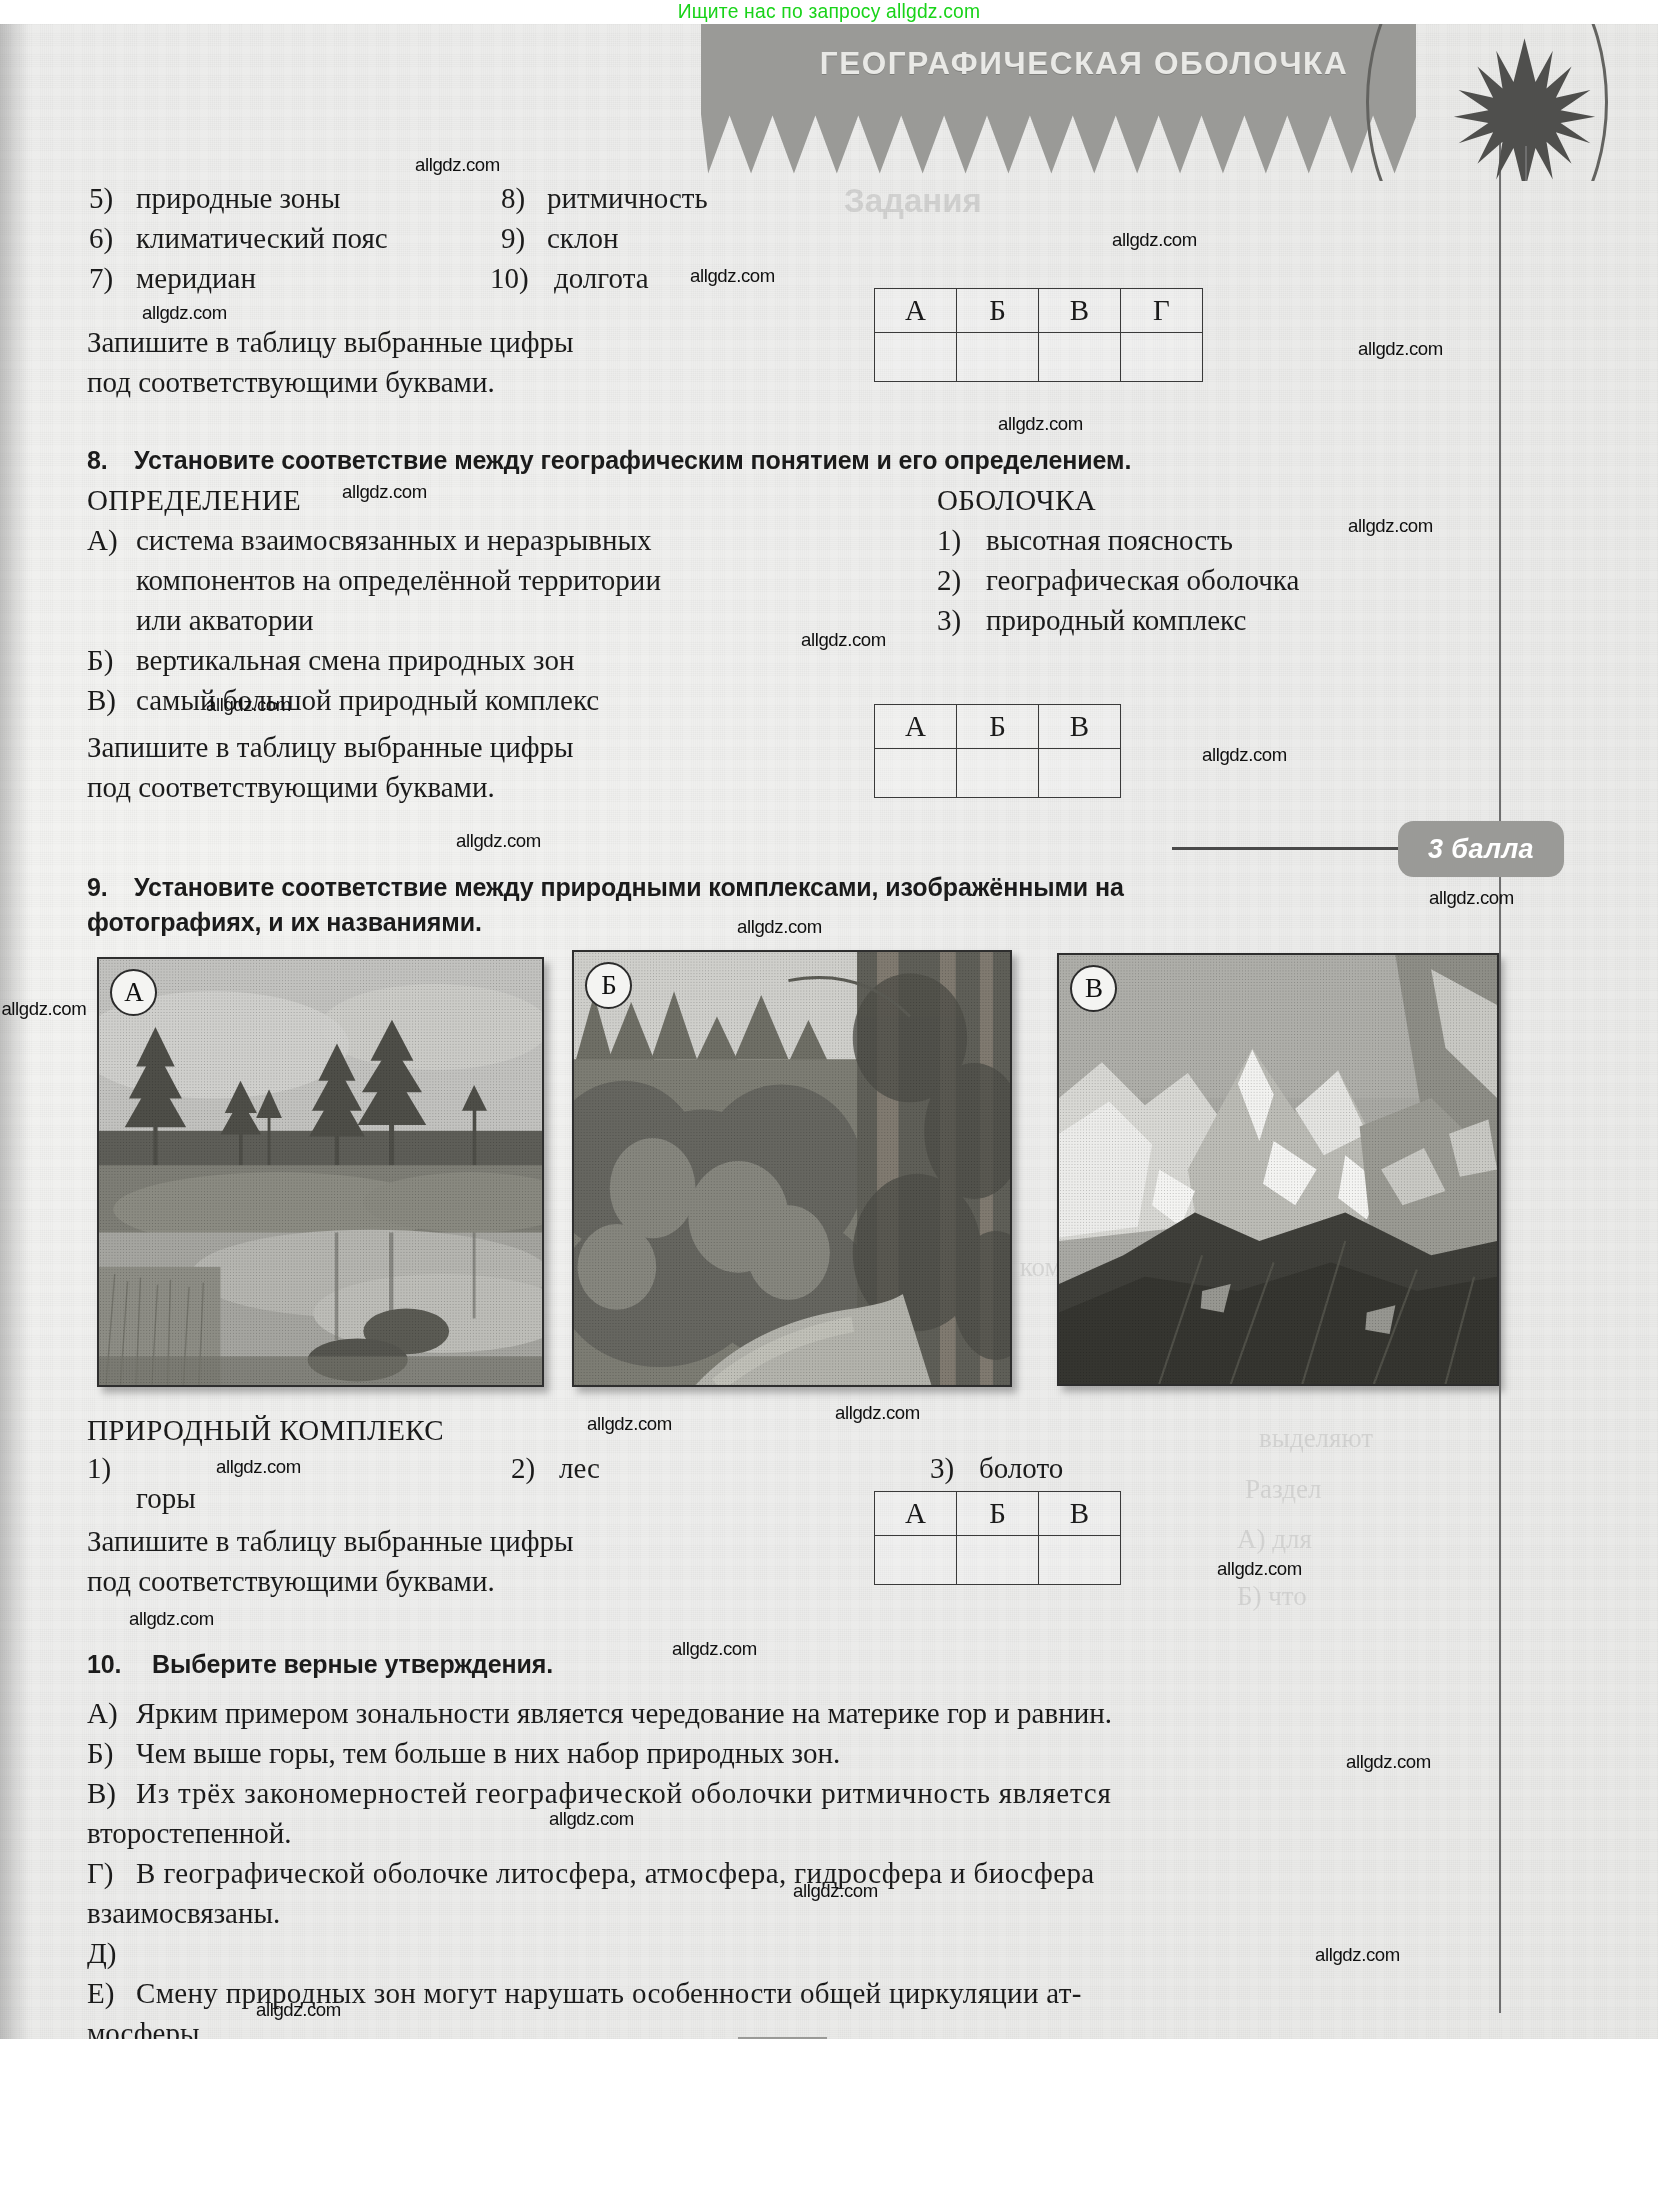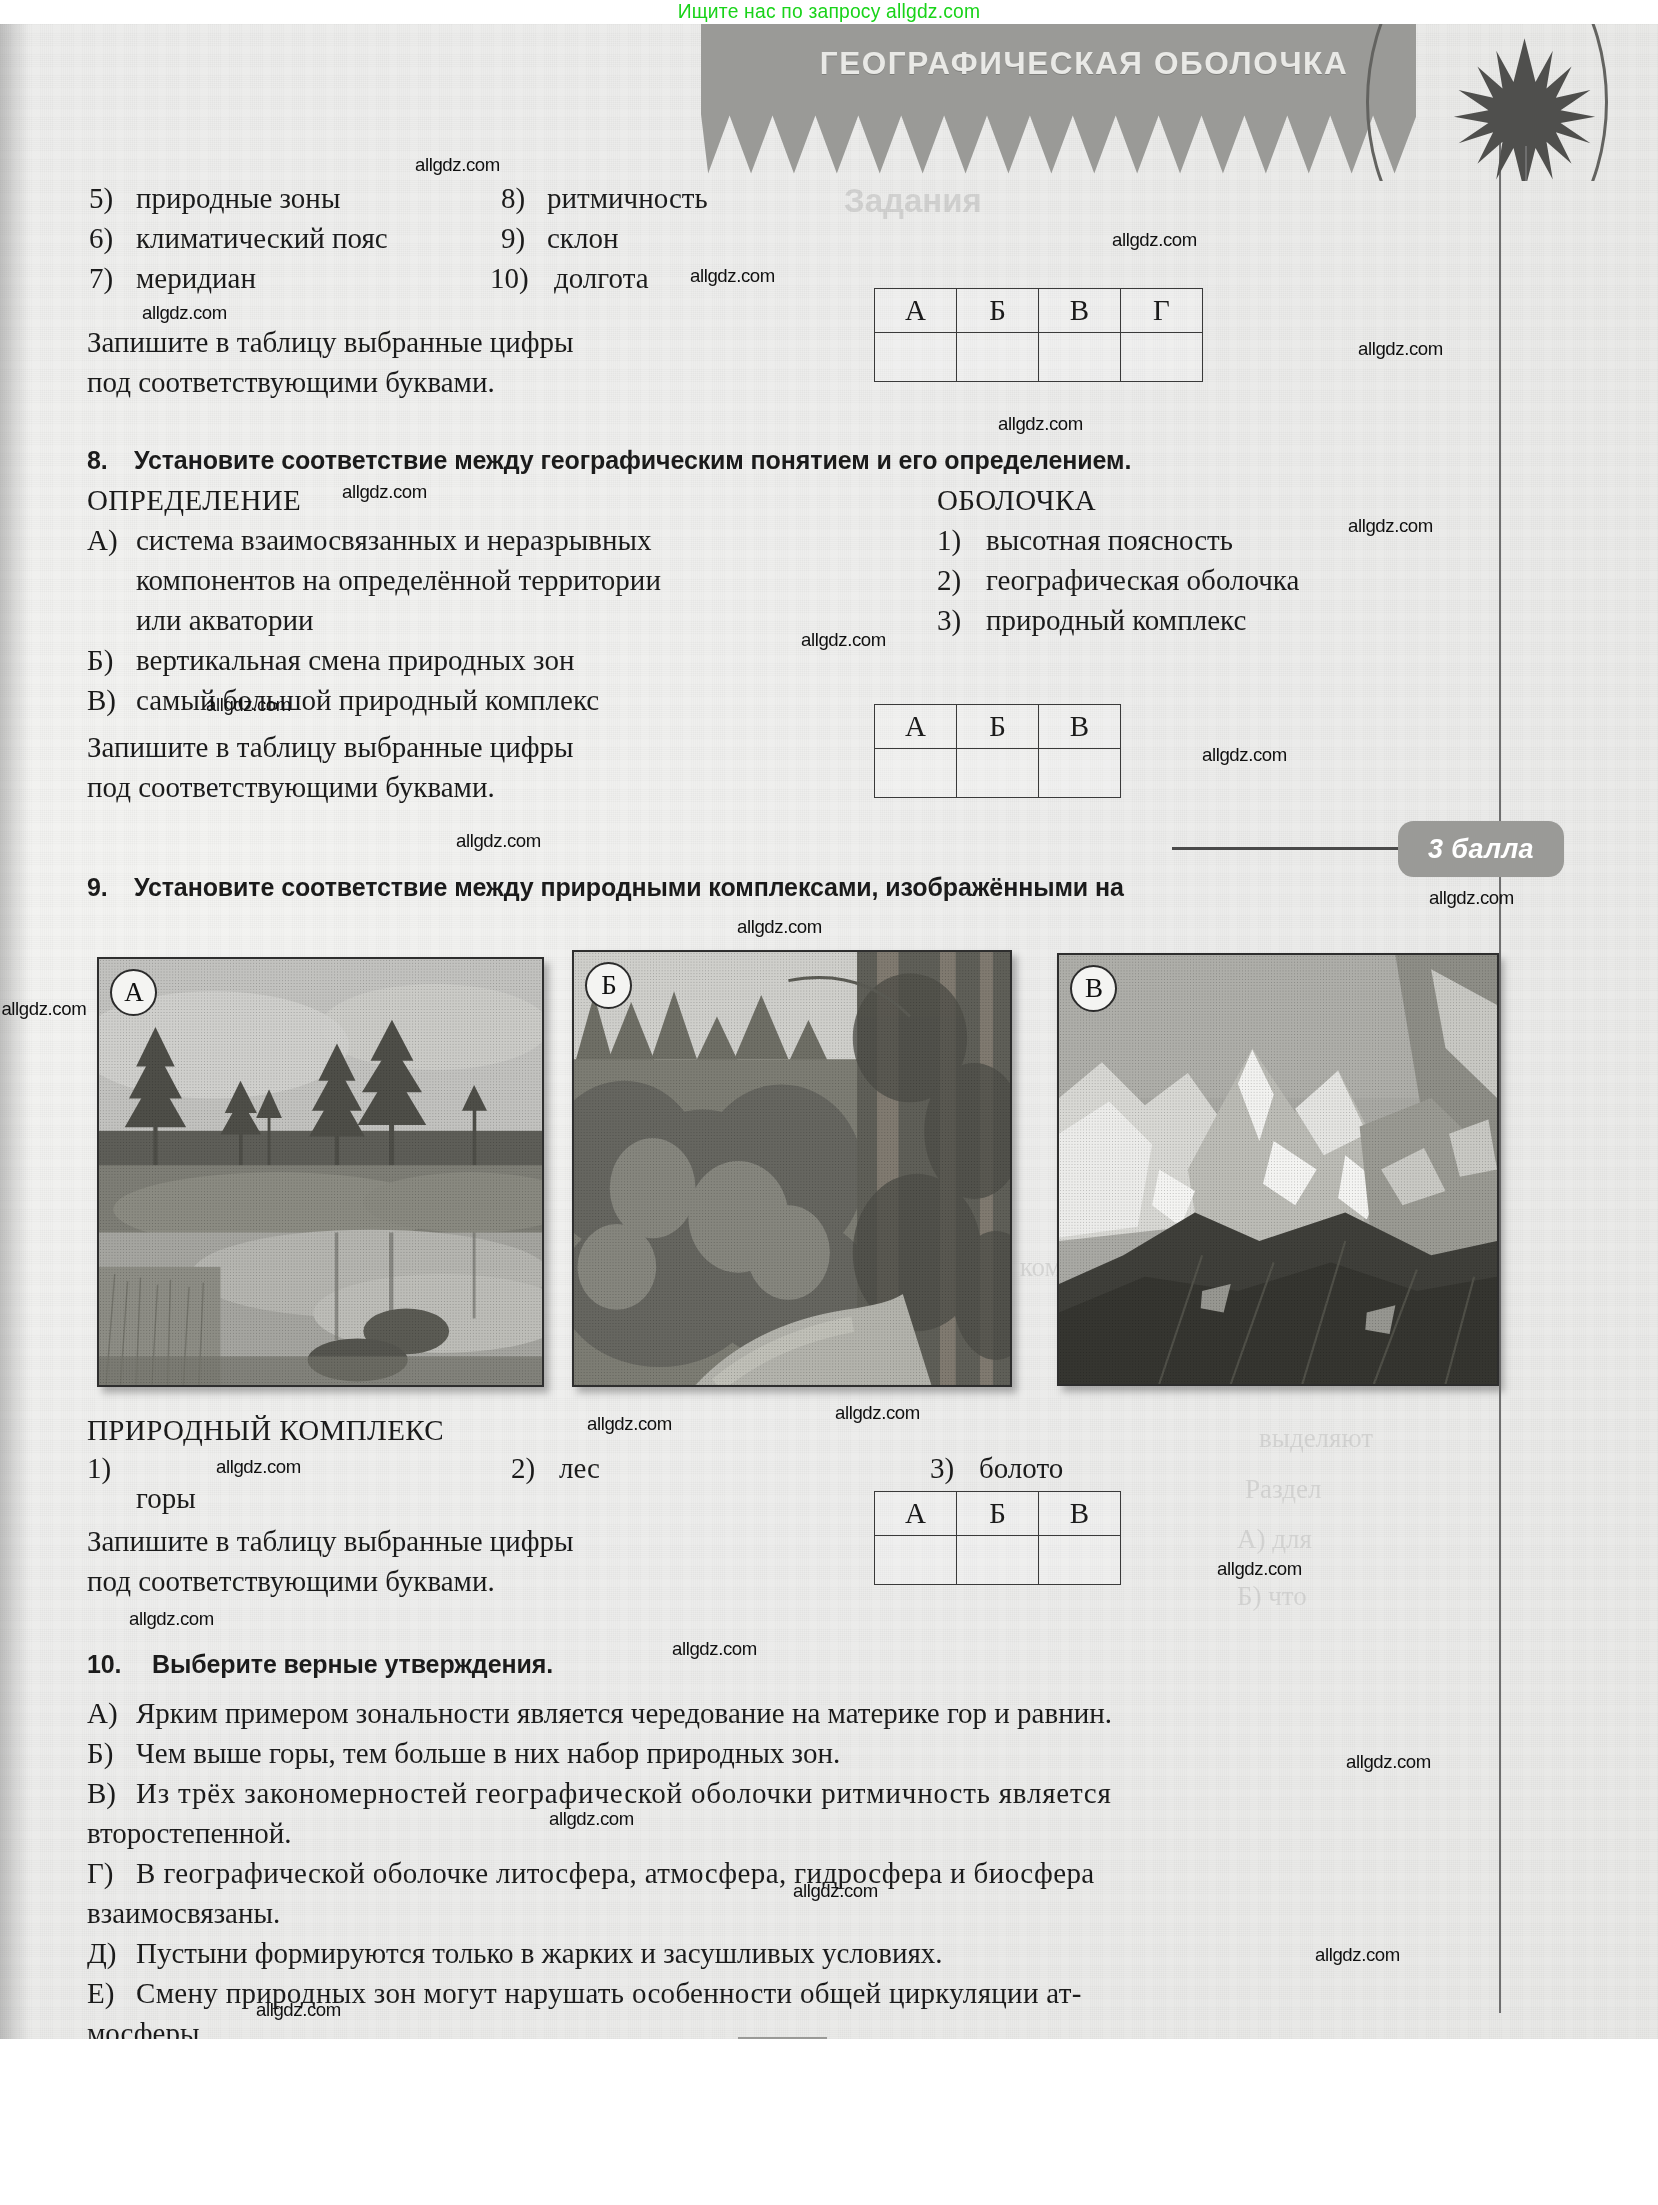--- a/index.html
+++ b/index.html
@@ -436,20 +436,21 @@
       <td class="blank cw"></td>
     </tr>
   </tbody>
     </table>
 
   <div class="score-line"></div>
   <div class="score-badge">3 балла</div>
 
   <div class="t bold-sans" style="left:87px; top:868px;">9.</div>
   <div class="t bold-sans" style="left:134px; top:868px;">Установите соответствие между природными комплексами, изображёнными на</div>
+  <div class="t bold-sans" style="left:87px; top:903px;">фотографиях, и их названиями.</div>
 
   <div class="photo" style="left:97px; top:957px; width:443px; height:426px;">
     <svg width="100%" height="100%" viewBox="0 0 620 595" preserveAspectRatio="none">
       <rect x="0" y="0" width="620" height="595" fill="#c9c9c6"></rect>
       <rect x="0" y="0" width="620" height="250" fill="#c2c2bf"></rect>
       <ellipse cx="160" cy="120" rx="190" ry="75" fill="#d4d4d1" opacity=".7"></ellipse>
       <ellipse cx="470" cy="95" rx="160" ry="60" fill="#d0d0cd" opacity=".6"></ellipse>
 
       <rect x="0" y="240" width="620" height="55" fill="#5e5e58"></rect>
 
@@ -642,21 +643,20 @@
 
   <div class="t" style="left:87px; top:1774px;">В)</div>
   <div class="t" style="left:136px; top:1774px; letter-spacing:0.8px;">Из трёх закономерностей географической оболочки ритмичность является</div>
   <div class="t" style="left:87px; top:1814px;">второстепенной.</div>
 
   <div class="t" style="left:87px; top:1854px;">Г)</div>
   <div class="t" style="left:136px; top:1854px; letter-spacing:0.4px;">В географической оболочке литосфера, атмосфера, гидросфера и биосфера</div>
   <div class="t" style="left:87px; top:1894px;">взаимосвязаны.</div>
 
   <div class="t" style="left:87px; top:1934px;">Д)</div>
-  <div class="t" style="left:136px; top:1934px;">Пустыни формируются только в жарких и засушливых условиях.</div>
 
   <div class="t" style="left:87px; top:1974px;">Е)</div>
   <div class="t" style="left:136px; top:1974px; letter-spacing:0.3px;">Смену природных зон могут нарушать особенности общей циркуляции ат-</div>
   <div class="t" style="left:87px; top:2014px;">мосферы.</div>
 
   <div class="page-num-box">
     <span>23</span>
   </div>
 
   <div class="wm" style="left:415px; top:154px;">allgdz.com</div>

